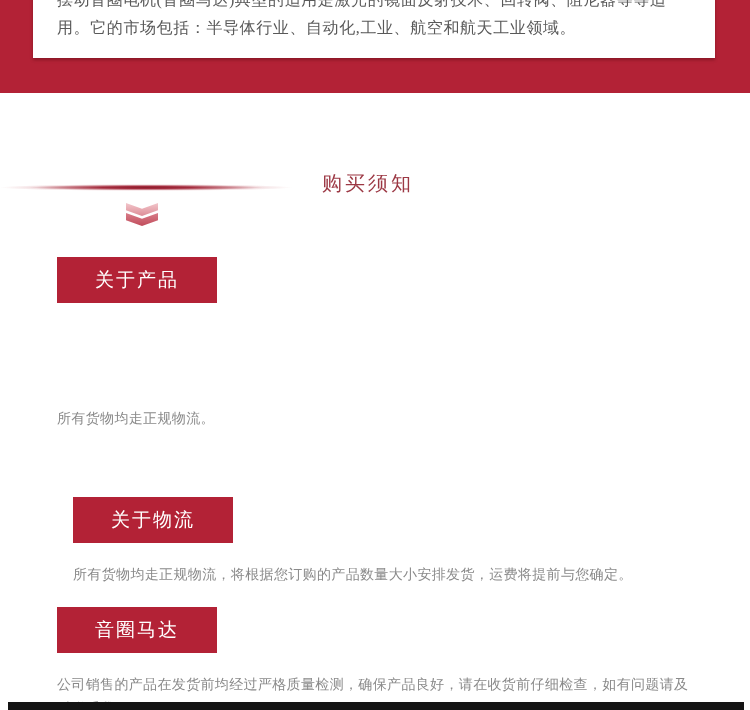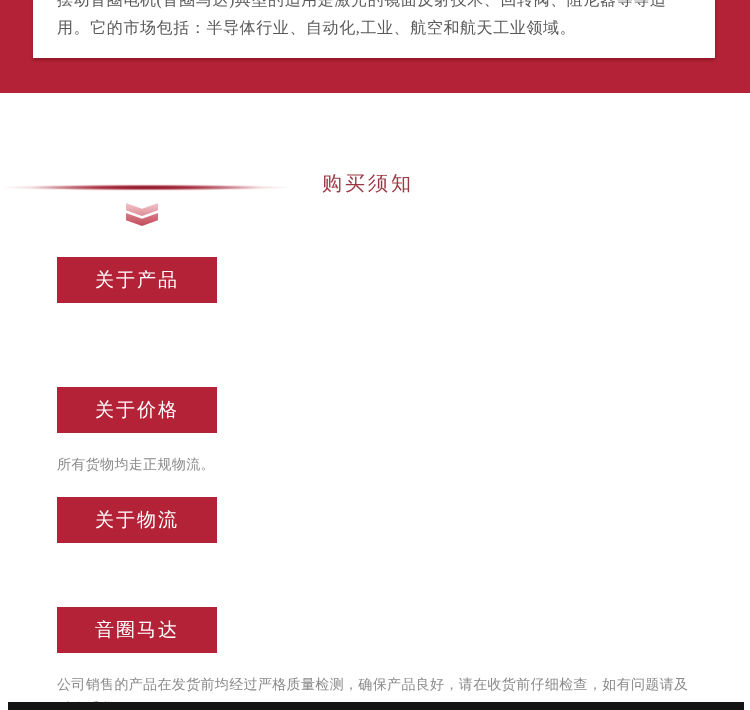--- a/index.html
+++ b/index.html
@@ -46,21 +46,21 @@
   }
   .chev {
     width:32px; height:13px;
     clip-path:polygon(0 0, 50% 45%, 100% 0, 100% 55%, 50% 100%, 0 55%);
   }
   .chev-1 { background:linear-gradient(180deg,#f2c6cb,#dd8d97); }
   .chev-2 { background:linear-gradient(180deg,#d87d89,#c14c5b); margin-top:-3px; }
 
   
   .section { position:absolute; left:57px; width:640px; }
-  .sec-1 { top:257px; } .sec-2 { top:387px; } .sec-3 { top:497px; } .sec-4 { top:607px; }
+  .sec-1 { top:257px; } .sec-2 { top:387px; } .sec-3 { top:497px;margin-left:16px; } .sec-4 { top:607px; }
   .sec-heading {
     width:160px; height:46px; background:#b32236;
     color:#ffffff; font-size:19px; letter-spacing:2px;
     display:flex; align-items:center; justify-content:center;
   }
   .sec-body {
     margin-top:20px; width:640px;
     font-size:14px; line-height:24px; letter-spacing:0.35px;
     color:#8a8a8a;
   }
@@ -89,26 +89,26 @@
   <div class="chevrons">
     <div class="chev chev-1"></div>
     <div class="chev chev-2"></div>
   </div>
 
   <div class="section sec-1">
     <div class="sec-heading">关于产品</div>
   </div>
 
   <div class="section sec-2">
-    <div class="sec-heading">关于价格</div>
     <div class="sec-body">所有货物均走正规物流。</div>
   </div>
 
   <div class="section sec-3">
     <div class="sec-heading">关于物流</div>
+    <div class="sec-body">所有货物均走正规物流，将根据您订购的产品数量大小安排发货，运费将提前与您确定。</div>
   </div>
 
   <div class="section sec-4">
     <div class="sec-heading">音圈马达</div>
     <div class="sec-body">公司销售的产品在发货前均经过严格质量检测，确保产品良好，请在收货前仔细检查，如有问题请及时联系我们。</div>
   </div>
 
   <div class="bottom-bar"></div>
 
 </div>

